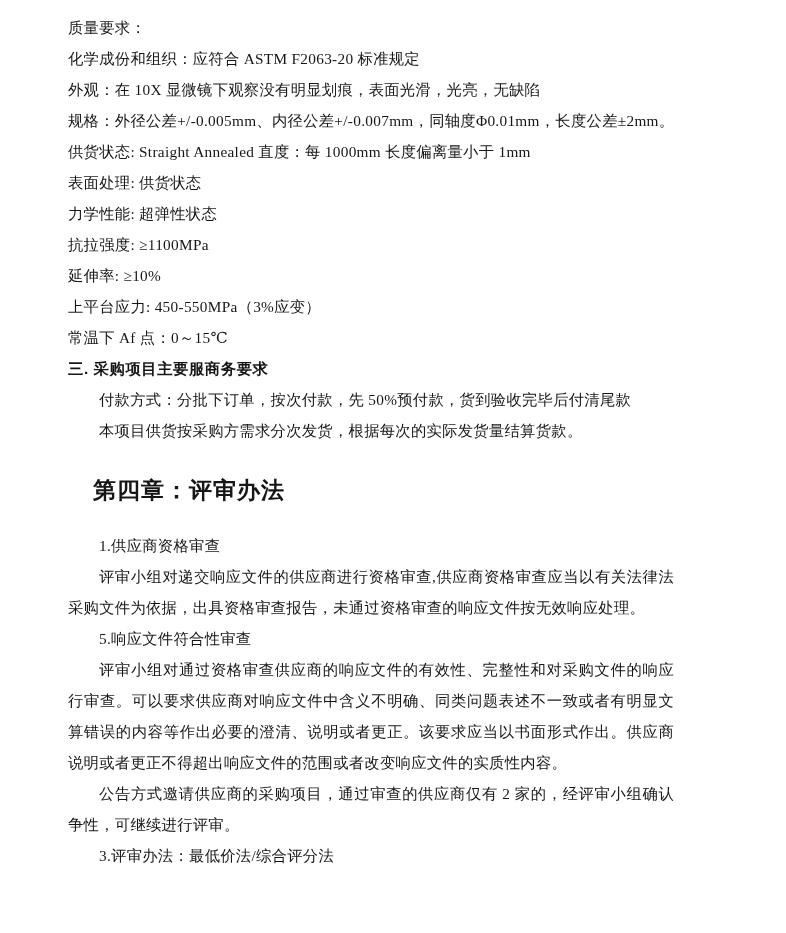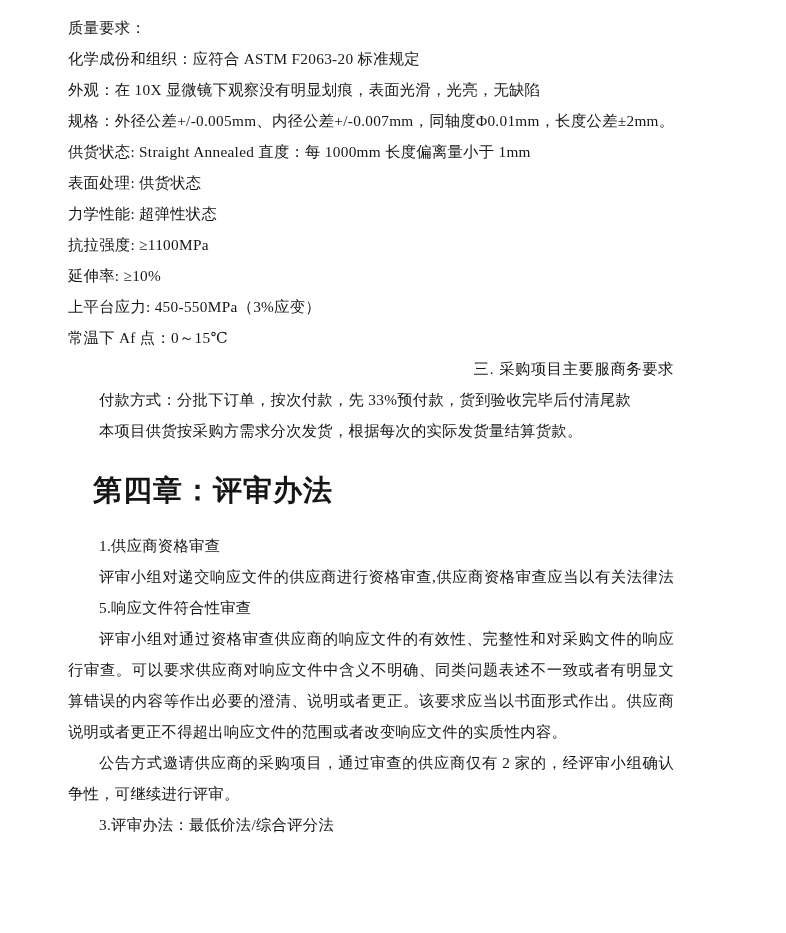--- a/index.html
+++ b/index.html
@@ -32,29 +32,28 @@
     text-align: justify;
     text-align-last: justify;
   }
   
   .ind {
     padding-left: 31px;
   }
   
   .hd {
     font-family: "Liberation Sans", "DejaVu Sans", sans-serif;
-    font-weight: 400;
+    font-weight: 700;
     letter-spacing: 0.6px;
-    text-align: right;
   }
   
   .chapter {
     font-family: "Liberation Sans", "DejaVu Sans", sans-serif;
     font-weight: 700;
-    font-size: 29px;
+    font-size: 23px;
     line-height: 36px;
     height: 36px;
     margin-top: 26px;
     margin-bottom: 22px;
     padding-left: 25px;
     letter-spacing: 1px;
     white-space: nowrap;
   }
 </style>
 </head>
@@ -68,27 +67,28 @@
   <div class="ln">规格：外径公差+/-0.005mm、内径公差+/-0.007mm，同轴度Φ0.01mm，长度公差±2mm。</div>
   <div class="ln">供货状态: Straight Annealed 直度：每 1000mm 长度偏离量小于 1mm</div>
   <div class="ln">表面处理: 供货状态</div>
   <div class="ln">力学性能: 超弹性状态</div>
   <div class="ln">抗拉强度: ≥1100MPa</div>
   <div class="ln">延伸率: ≥10%</div>
   <div class="ln">上平台应力: 450-550MPa（3%应变）</div>
   <div class="ln">常温下 Af 点：0～15℃</div>
 
   <div class="ln hd">三. 采购项目主要服商务要求</div>
-  <div class="ln ind">付款方式：分批下订单，按次付款，先 33%预付款，货到验收完毕后付清尾款</div>
+  <div class="ln ind">付款方式：分批下订单，按次付款，先 50%预付款，货到验收完毕后付清尾款</div>
   <div class="ln ind">本项目供货按采购方需求分次发货，根据每次的实际发货量结算货款。</div>
 
   <div class="chapter">第四章：评审办法</div>
 
   <div class="ln ind">1.供应商资格审查</div>
   <div class="ln ind jf">评审小组对递交响应文件的供应商进行资格审查,供应商资格审查应当以有关法律法规和</div>
+  <div class="ln">采购文件为依据，出具资格审查报告，未通过资格审查的响应文件按无效响应处理。</div>
   <div class="ln ind">5.响应文件符合性审查</div>
   <div class="ln ind jf">评审小组对通过资格审查供应商的响应文件的有效性、完整性和对采购文件的响应程度进</div>
   <div class="ln jf">行审查。可以要求供应商对响应文件中含义不明确、同类问题表述不一致或者有明显文字和计</div>
   <div class="ln jf">算错误的内容等作出必要的澄清、说明或者更正。该要求应当以书面形式作出。供应商的澄清、</div>
   <div class="ln">说明或者更正不得超出响应文件的范围或者改变响应文件的实质性内容。</div>
   <div class="ln ind jf">公告方式邀请供应商的采购项目，通过审查的供应商仅有 2 家的，经评审小组确认具备竞</div>
   <div class="ln">争性，可继续进行评审。</div>
   <div class="ln ind">3.评审办法：最低价法/综合评分法</div>
 
 </div>

